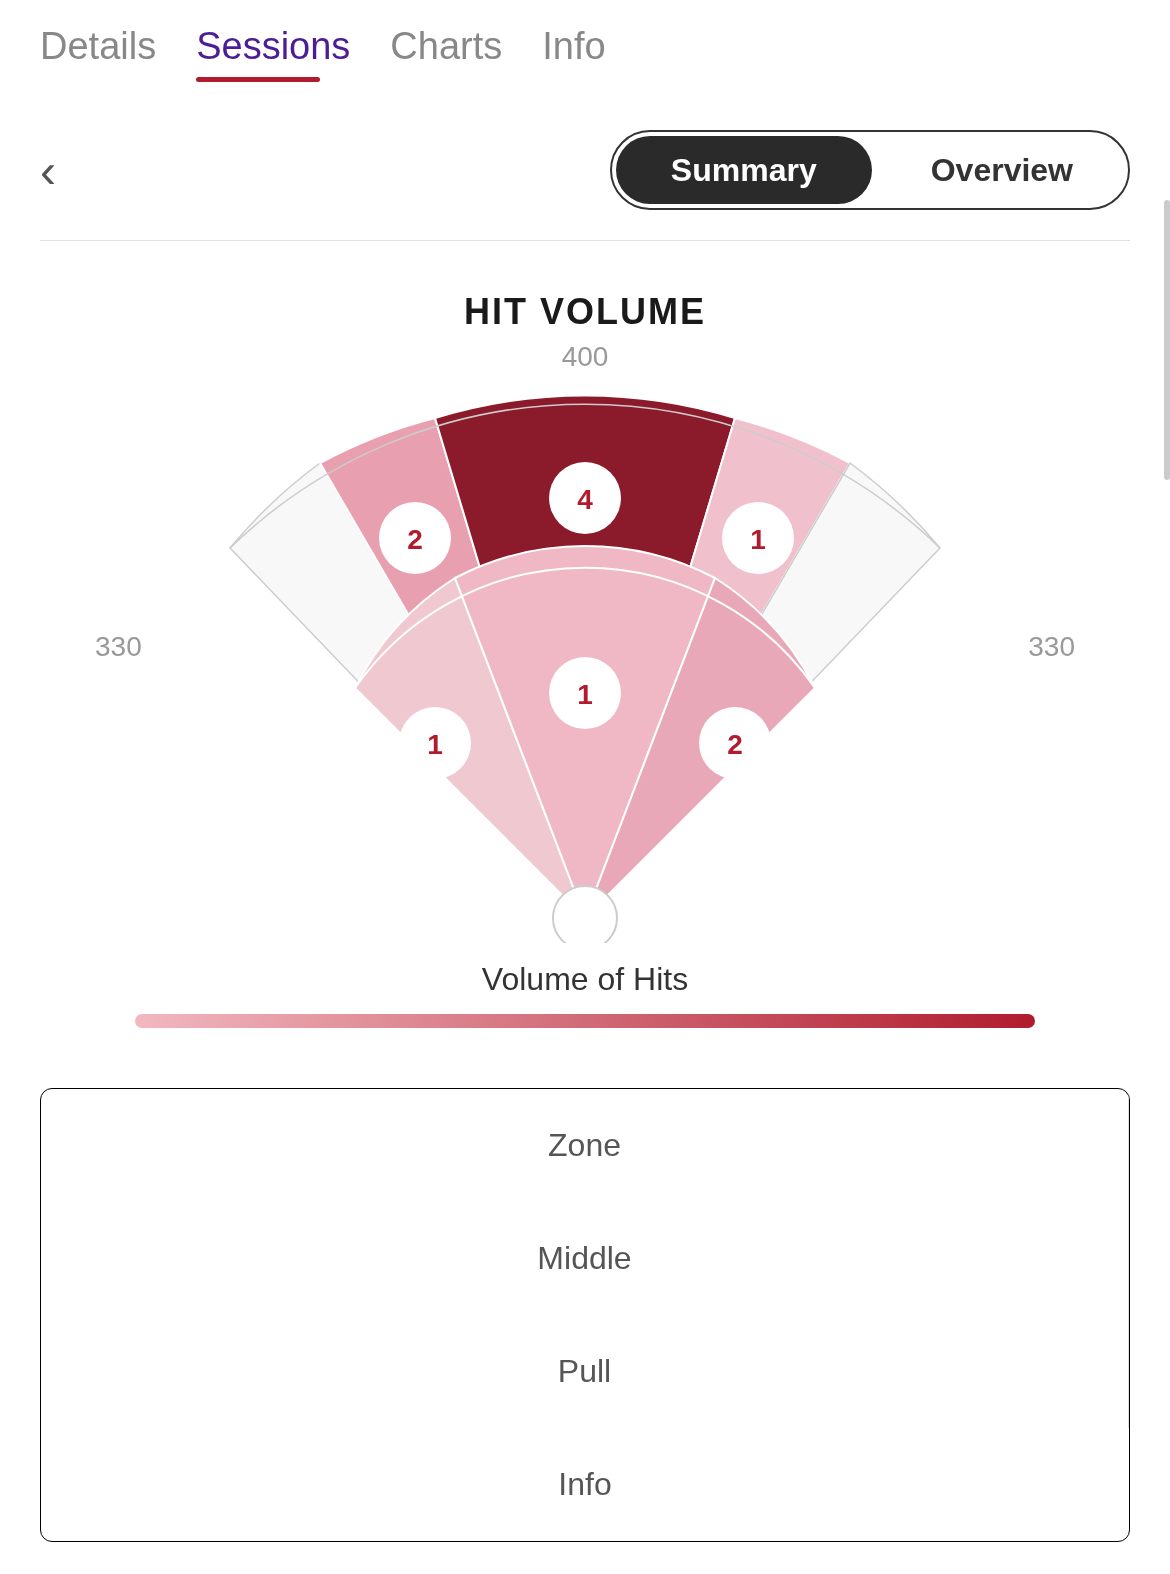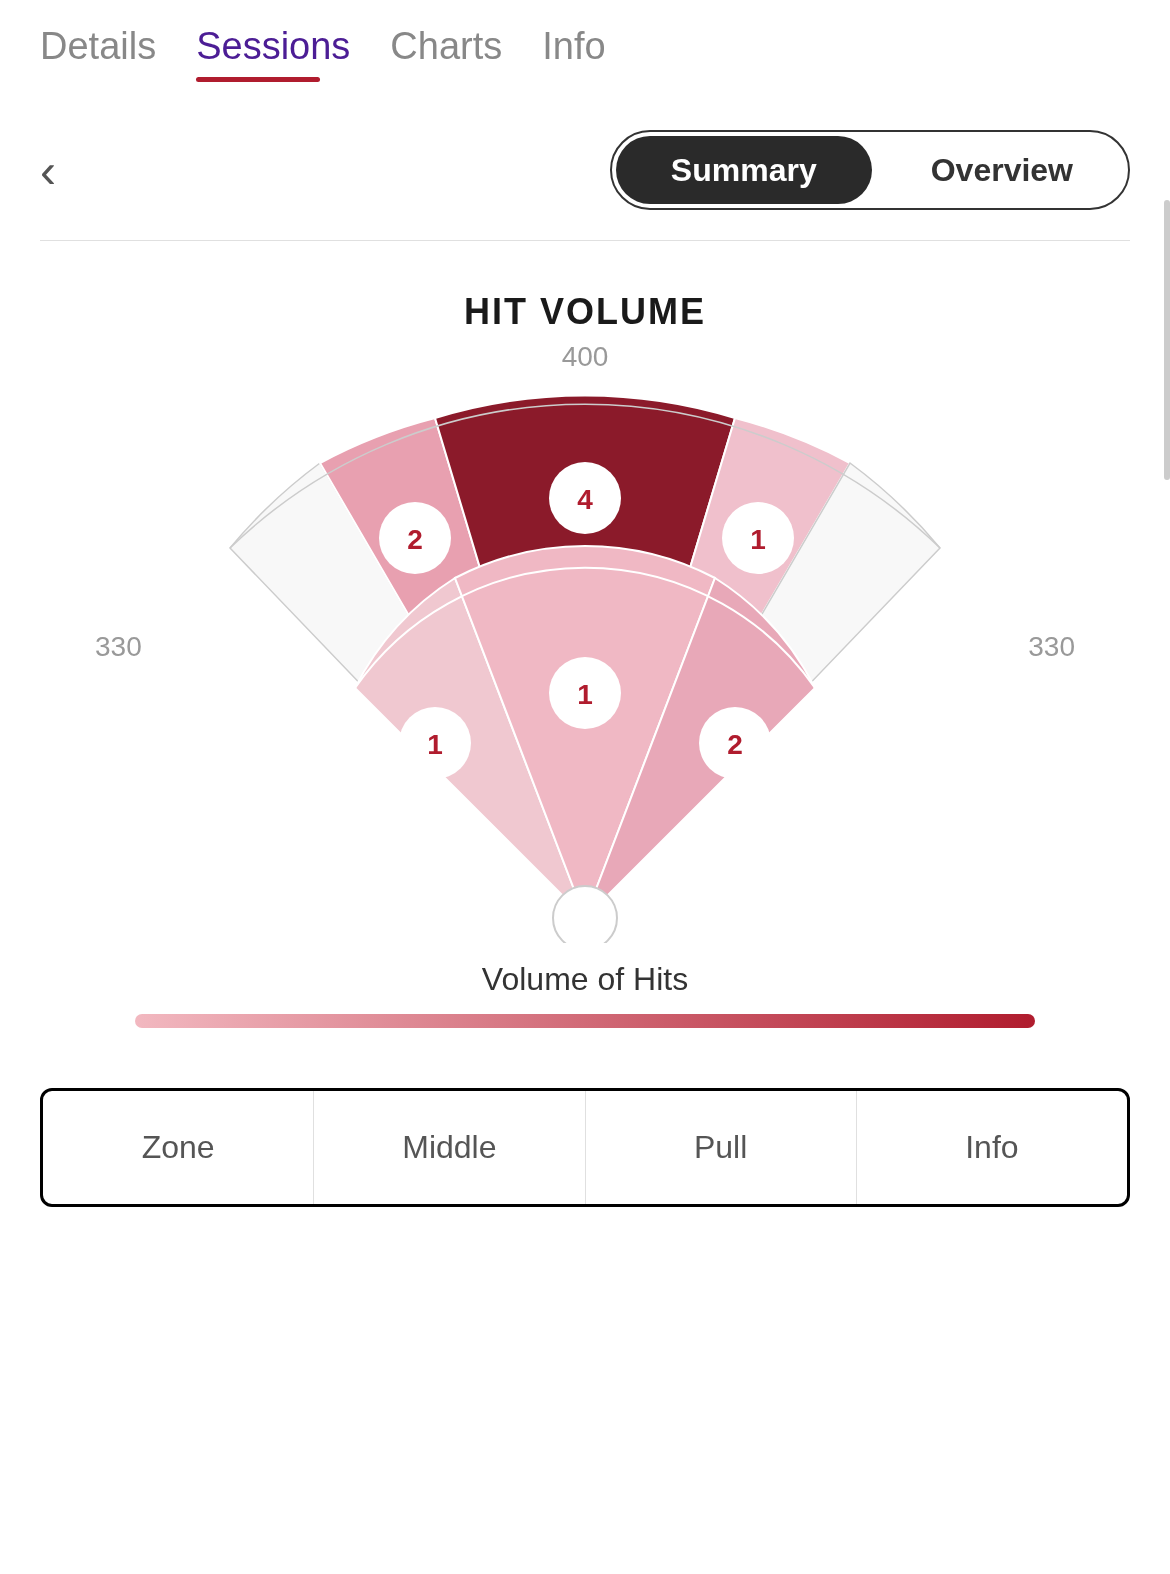--- a/index.html
+++ b/index.html
@@ -167,23 +167,24 @@
       width: 6px;
       height: 280px;
       background: #ccc;
       border-radius: 3px;
     }
 
     
     .bottom-tabs {
       display: flex;
       margin: 40px 40px 0;
-      border: 3px solid #000000;
+      border: 1px solid #000000;
       border-radius: 12px;
       overflow: hidden;
+      flex-direction: column;
     }
     .bottom-tab {
       flex: 1;
       padding: 38px 10px;
       text-align: center;
       font-size: 32px;
       color: #555;
       border-right: 1px solid #e0e0e0;
       cursor: pointer;
     }

